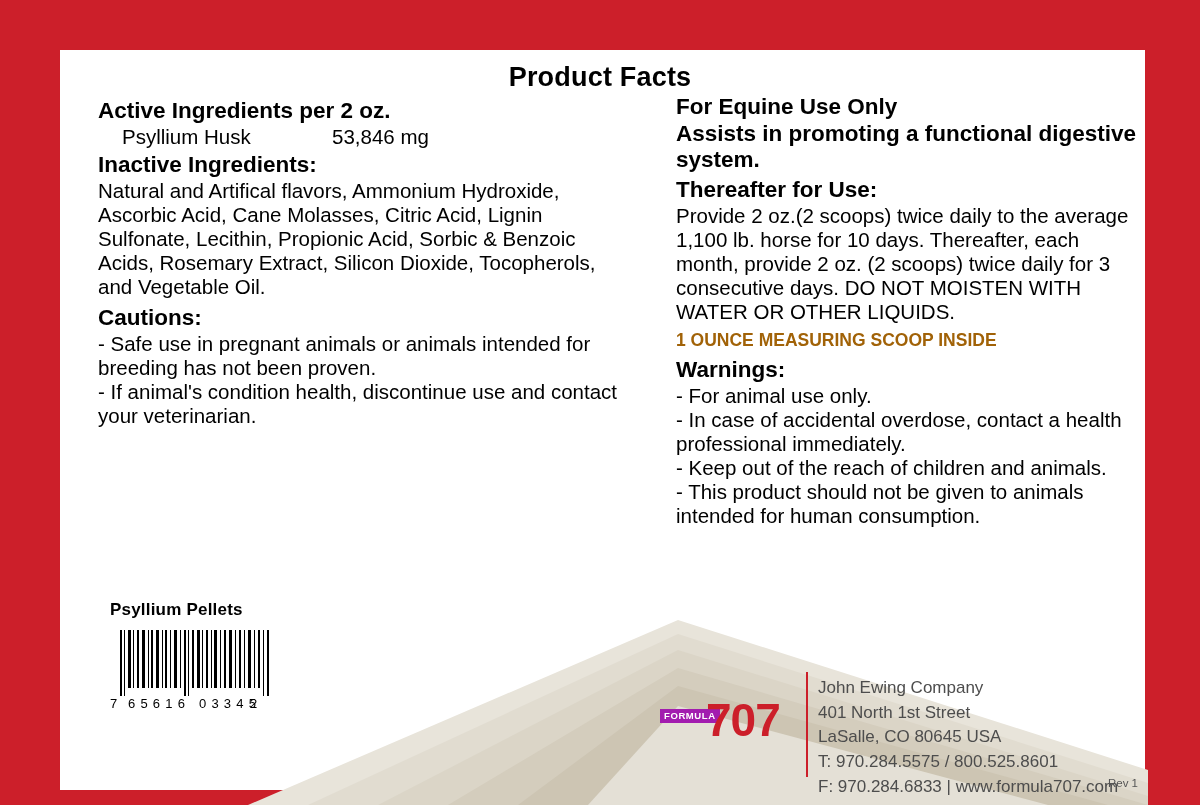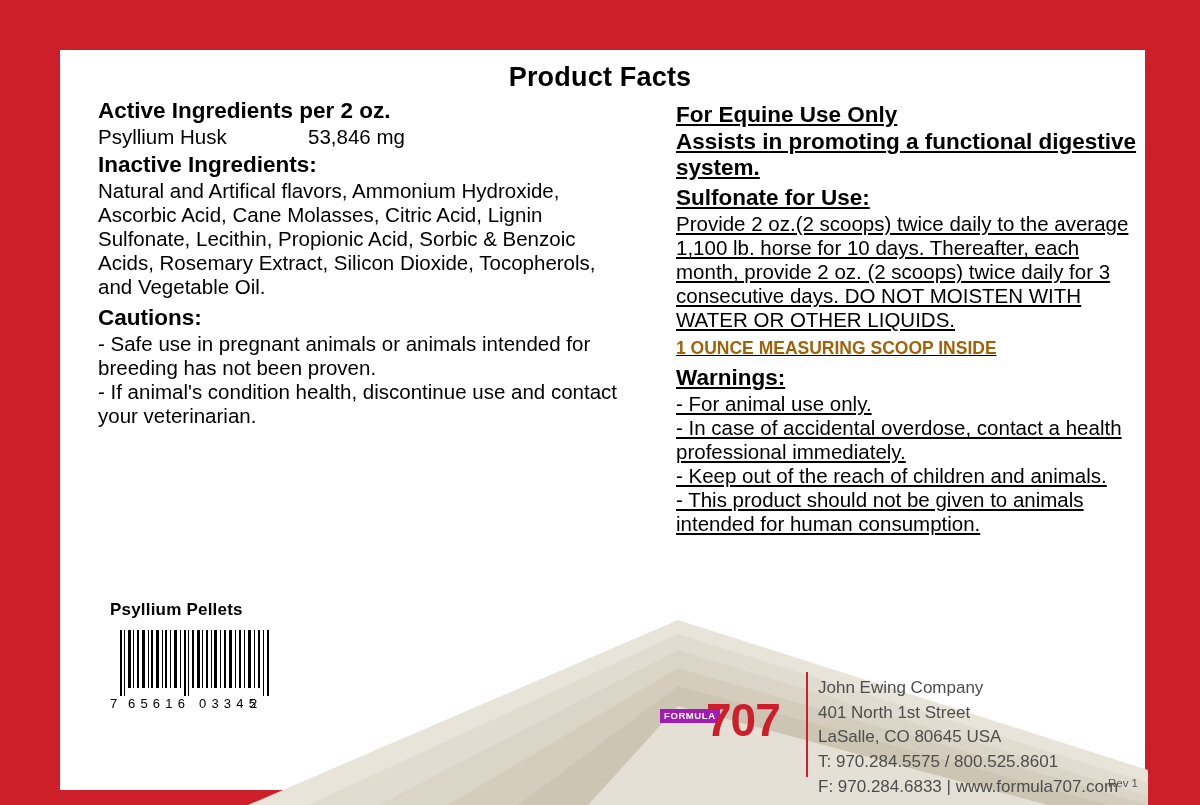--- a/index.html
+++ b/index.html
@@ -60,23 +60,22 @@
 
   .col-left {
     position: absolute;
     left: 98px;
     top: 98px;
     width: 520px;
   }
   .col-right {
     position: absolute;
     left: 676px;
-    top: 102px;
+    top: 94px;
     width: 462px;
-    text-decoration: underline;
   }
 
   .hdr {
     font-size: 22.5px;
     font-weight: bold;
     color: #000;
     line-height: 1.16;
     margin: 0 0 1px 0;
   }
   .body-txt {
@@ -94,21 +93,21 @@
   }
   .gap-s { height: 6px; }
   .gap-xs { height: 3px; }
 
   .active-row {
     font-size: 20.5px;
     color: #000;
     line-height: 1.17;
     display: flex;
   }
-  .active-row .nm { width: 210px; }
+  .active-row .nm { width: 210px; margin-left: 24px; }
 
   
   .barcode-block {
     position: absolute;
     left: 110px;
     top: 600px;
     width: 260px;
   }
   .barcode-caption {
     font-size: 17px;
@@ -229,21 +228,21 @@
     <div class="gap-s"></div>
     <div class="hdr">Cautions:</div>
     <div class="body-txt">- Safe use in pregnant animals or animals intended for breeding has not been proven.</div>
     <div class="body-txt">- If animal's condition health, discontinue use and contact your veterinarian.</div>
   </div>
 
   <div class="col-right">
     <div class="hdr">For Equine Use Only</div>
     <div class="hdr">Assists in promoting a functional digestive system.</div>
     <div class="gap-xs"></div>
-    <div class="hdr">Sulfonate for Use:</div>
+    <div class="hdr">Thereafter for Use:</div>
     <div class="body-txt">Provide 2 oz.(2 scoops) twice daily to the average 1,100 lb. horse for 10 days. Thereafter, each month, provide 2 oz. (2 scoops) twice daily for 3 consecutive days. DO NOT MOISTEN WITH WATER OR OTHER LIQUIDS.</div>
     <div class="gap-s"></div>
     <div class="body-txt-sm">1 OUNCE MEASURING SCOOP INSIDE</div>
     <div class="gap-s"></div>
     <div class="hdr">Warnings:</div>
     <div class="body-txt">- For animal use only.</div>
     <div class="body-txt">- In case of accidental overdose, contact a health professional immediately.</div>
     <div class="body-txt">- Keep out of the reach of children and animals.</div>
     <div class="body-txt">- This product should not be given to animals intended for human consumption.</div>
   </div>

